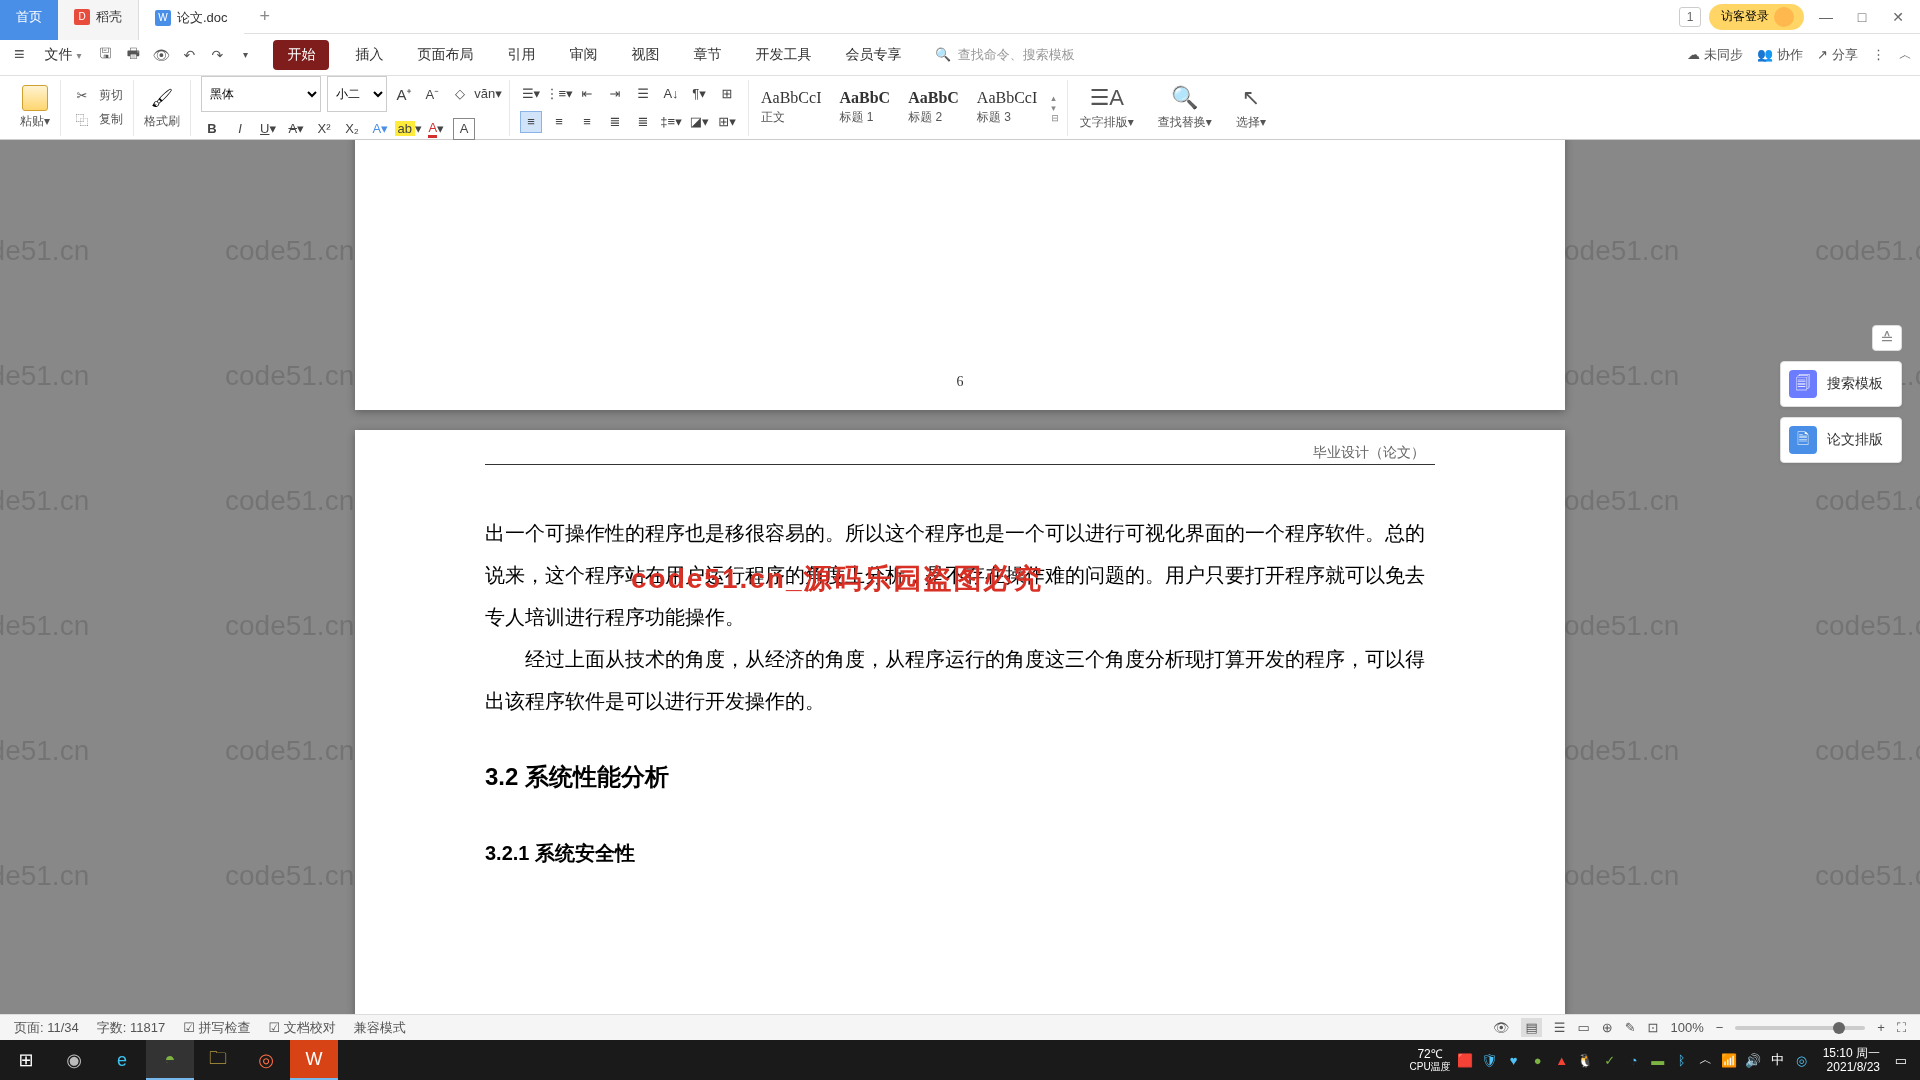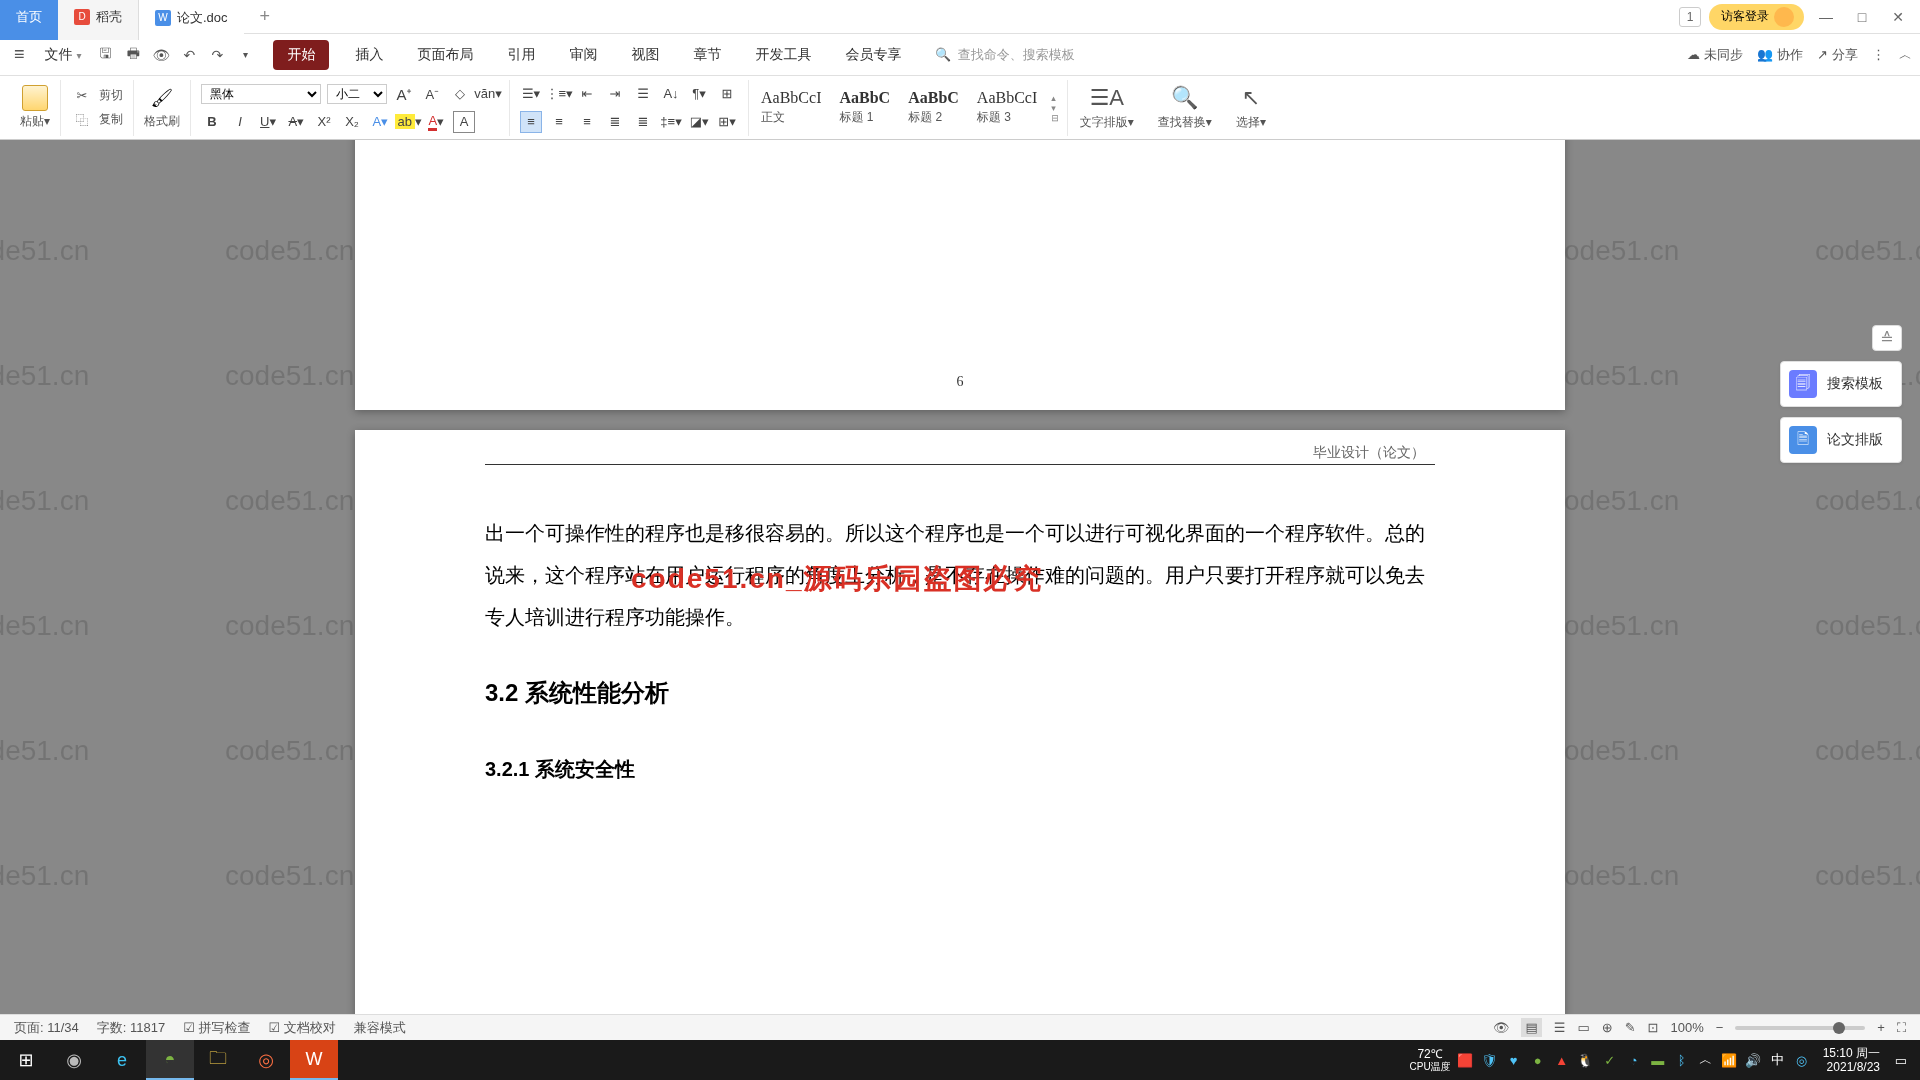--- a/index.html
+++ b/index.html
@@ -25,21 +25,21 @@
 .search-area{margin-left:20px;display:flex;align-items:center;gap:6px;color:#999;font-size:13px}
 .menuright{margin-left:auto;display:flex;gap:14px;align-items:center;font-size:13px;color:#555}
 .menuright span{display:flex;align-items:center;gap:4px}
 .ribbon{height:64px;background:#fff;display:flex;align-items:center;padding:0 10px;border-bottom:1px solid #ccc}
 .rb-group{display:flex;flex-direction:column;align-items:center;padding:0 10px;border-right:1px solid #e8e8e8;height:56px;justify-content:center;gap:2px}
 .rb-row{display:flex;align-items:center;gap:6px}
 .rb-label{font-size:12px;color:#555}
 .rb-icon{width:22px;height:22px;display:flex;align-items:center;justify-content:center;font-size:13px;color:#555}
 .paste-icon{width:26px;height:26px;background:linear-gradient(#fff3d0,#ffd670);border:1px solid #d0a030;border-radius:3px}
 .brush-icon{width:26px;height:26px;display:flex;align-items:center;justify-content:center;font-size:18px}
-.font-sel{height:20px;border:1px solid #ccc;font-size:12px;padding:0 4px;background:#fff}
+.font-sel{height:36px;border:1px solid #ccc;font-size:12px;padding:0 4px;background:#fff}
 .fname{width:120px}
 .fsize{width:60px}
 .btn-small{width:22px;height:22px;display:flex;align-items:center;justify-content:center;font-size:13px;color:#444;border:1px solid transparent}
 .btn-small.active{background:#d0e3f8;border:1px solid #8ab4e8}
 .style-item{display:flex;flex-direction:column;align-items:flex-start;padding:2px 8px;cursor:pointer}
 .style-prev{font-family:"Times New Roman",serif;font-size:16px;color:#333}
 .style-name{font-size:12px;color:#555;margin-top:2px}
 .rb-big{display:flex;flex-direction:column;align-items:center;padding:0 12px;gap:3px}
 .rb-big-icon{font-size:22px;color:#555}
 .doc-area{position:absolute;top:140px;left:0;right:0;bottom:40px;background:#888;overflow:hidden}
@@ -304,20 +304,21 @@
     </div>
   <div class="page page1">
     <div class="pagenum">6</div>
   </div>
   <div class="page page2">
     <div class="page-header">毕业设计（论文）</div>
     <div class="page-hr"></div>
     <div class="red-overlay">code51.cn_源码乐园盗图必究</div>
     <div class="page-content" style="padding-top:82px">
       <p>出一个可操作性的程序也是移很容易的。所以这个程序也是一个可以进行可视化界面的一个程序软件。总的说来，这个程序站在用户运行程序的角度上分析，是不存在操作难的问题的。用户只要打开程序就可以免去专人培训进行程序功能操作。</p>
+      <p>　　经过上面从技术的角度，从经济的角度，从程序运行的角度这三个角度分析现打算开发的程序，可以得出该程序软件是可以进行开发操作的。</p>
       <p style="font-weight:bold;font-family:'SimHei',sans-serif;font-size:24px;margin-top:30px">3.2 系统性能分析</p>
       <p style="font-weight:bold;font-family:'SimHei',sans-serif;font-size:20px;margin-top:30px">3.2.1  系统安全性</p>
     </div>
   </div>
   <div class="side-panel">
     <div class="side-toggle">≙</div>
     <div class="side-btn">
         <div class="side-icon" style="background:#6b7cff">🗐</div>
         <span>搜索模板</span>
       </div>

